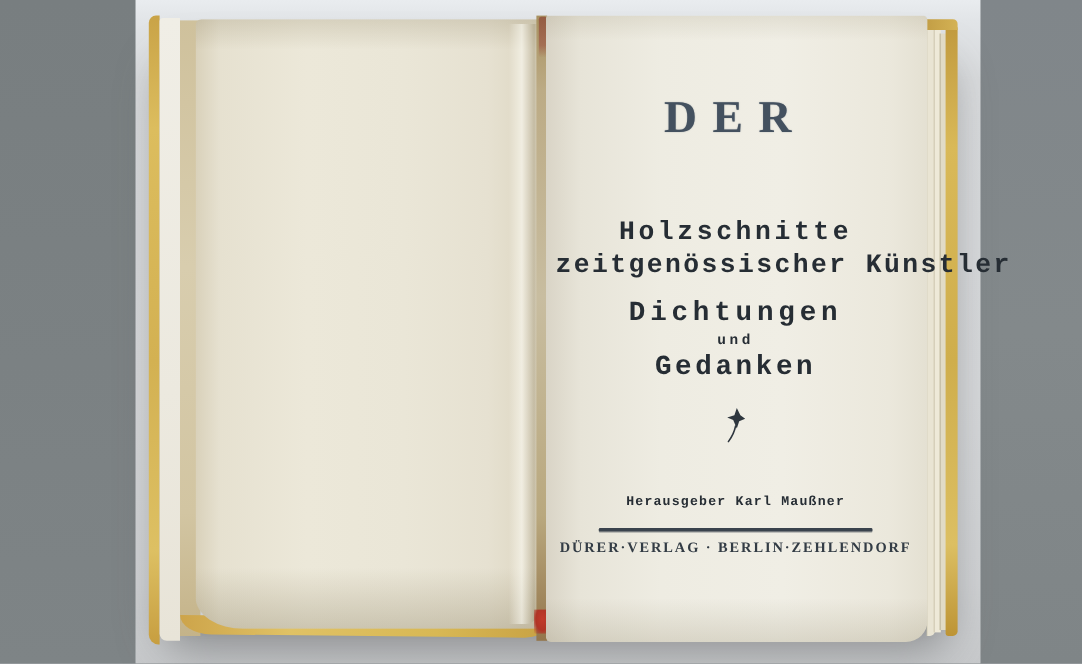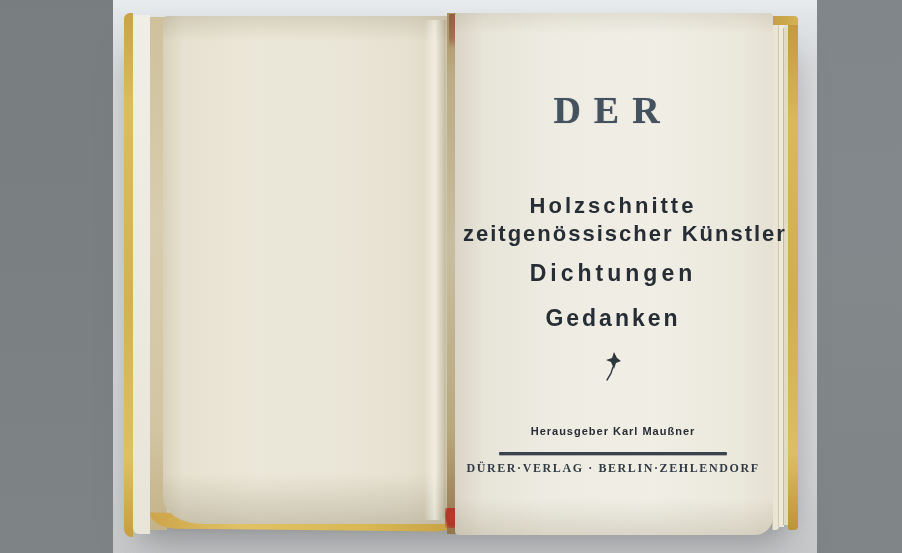--- a/index.html
+++ b/index.html
@@ -90,31 +90,31 @@
     border-radius:3px 4px 0 2px;
   }
   
   .right-page{
     position:absolute;left:455px;top:13px;width:318px;height:522px;
     background:
       linear-gradient(180deg,rgba(150,140,110,.16) 0%,rgba(150,140,110,0) 4%,rgba(150,140,110,0) 93%,rgba(140,130,100,.22) 100%),
       linear-gradient(90deg,#d9d4c6 0%,#e7e4d8 9%,#eeece2 30%,#f0eee5 62%,#ebe8dc 90%,#e4e0d2 100%);
     border-radius:2px 4px 18px 4px;
   }
-  .title-content{position:absolute;left:8px;top:12px;width:300px;height:522px;}
+  .title-content{position:absolute;left:8px;top:0;width:300px;height:522px;}
   .tline{position:absolute;left:0;width:100%;text-align:center;white-space:nowrap;}
   .main-title{
     font-family:"Liberation Serif","DejaVu Serif",serif;font-weight:bold;
     color:#44515f;font-size:38px;line-height:1;
     text-shadow:0 0 1px rgba(68,81,95,.55);
   }
   .t-der{top:66px;letter-spacing:13px;}
   .t-bronnen{top:106px;letter-spacing:4px;}
   .blackletter{
-    font-family:Liberation Sans, sans-serif;font-weight:bold;color:#262d34;
+    font-family:Liberation Mono, monospace;font-weight:bold;color:#262d34;
   }
   .t-holz{top:168px;font-size:22px;letter-spacing:3px;}
   .t-zeit{top:196px;font-size:22px;letter-spacing:2px;}
   .t-dicht{top:235px;font-size:23px;letter-spacing:4px;}
   .t-und{top:264px;font-size:12px;letter-spacing:3px;}
   .t-gedank{top:280px;font-size:23px;letter-spacing:3px;}
   .t-ornament{top:326px;height:30px;}
   .t-editor{top:400px;font-size:11px;letter-spacing:1px;}
   .pub-rule{
     position:absolute;left:50%;top:427px;width:228px;height:3px;margin-left:-114px;
@@ -160,20 +160,21 @@
 
   <div class="right-page">
     <div class="title-content">
 
       <div class="tline main-title t-der">DER</div>
 
       <div class="tline blackletter t-holz">Holzschnitte</div>
       <div class="tline blackletter t-zeit">zeitgenössischer Künstler</div>
 
       <div class="tline blackletter t-dicht">Dichtungen</div>
+      <div class="tline blackletter t-und">und</div>
       <div class="tline blackletter t-gedank">Gedanken</div>
 
       <div class="tline t-ornament">
         <svg class="ornament-svg" width="18" height="30" viewBox="0 0 18 30" xmlns="http://www.w3.org/2000/svg">
           <path d="M10 1 L13 7 L17 10 L12 12 L10 18 L7 11 L2 9 L8 7 Z" fill="#2e363e"></path>
           <path d="M9 16 C8 21 6 25 3 29" stroke="#2e363e" stroke-width="1.3" fill="none" stroke-linecap="round"></path>
         </svg>
       </div>
 
       <div class="tline blackletter t-editor">Herausgeber Karl Maußner</div>

